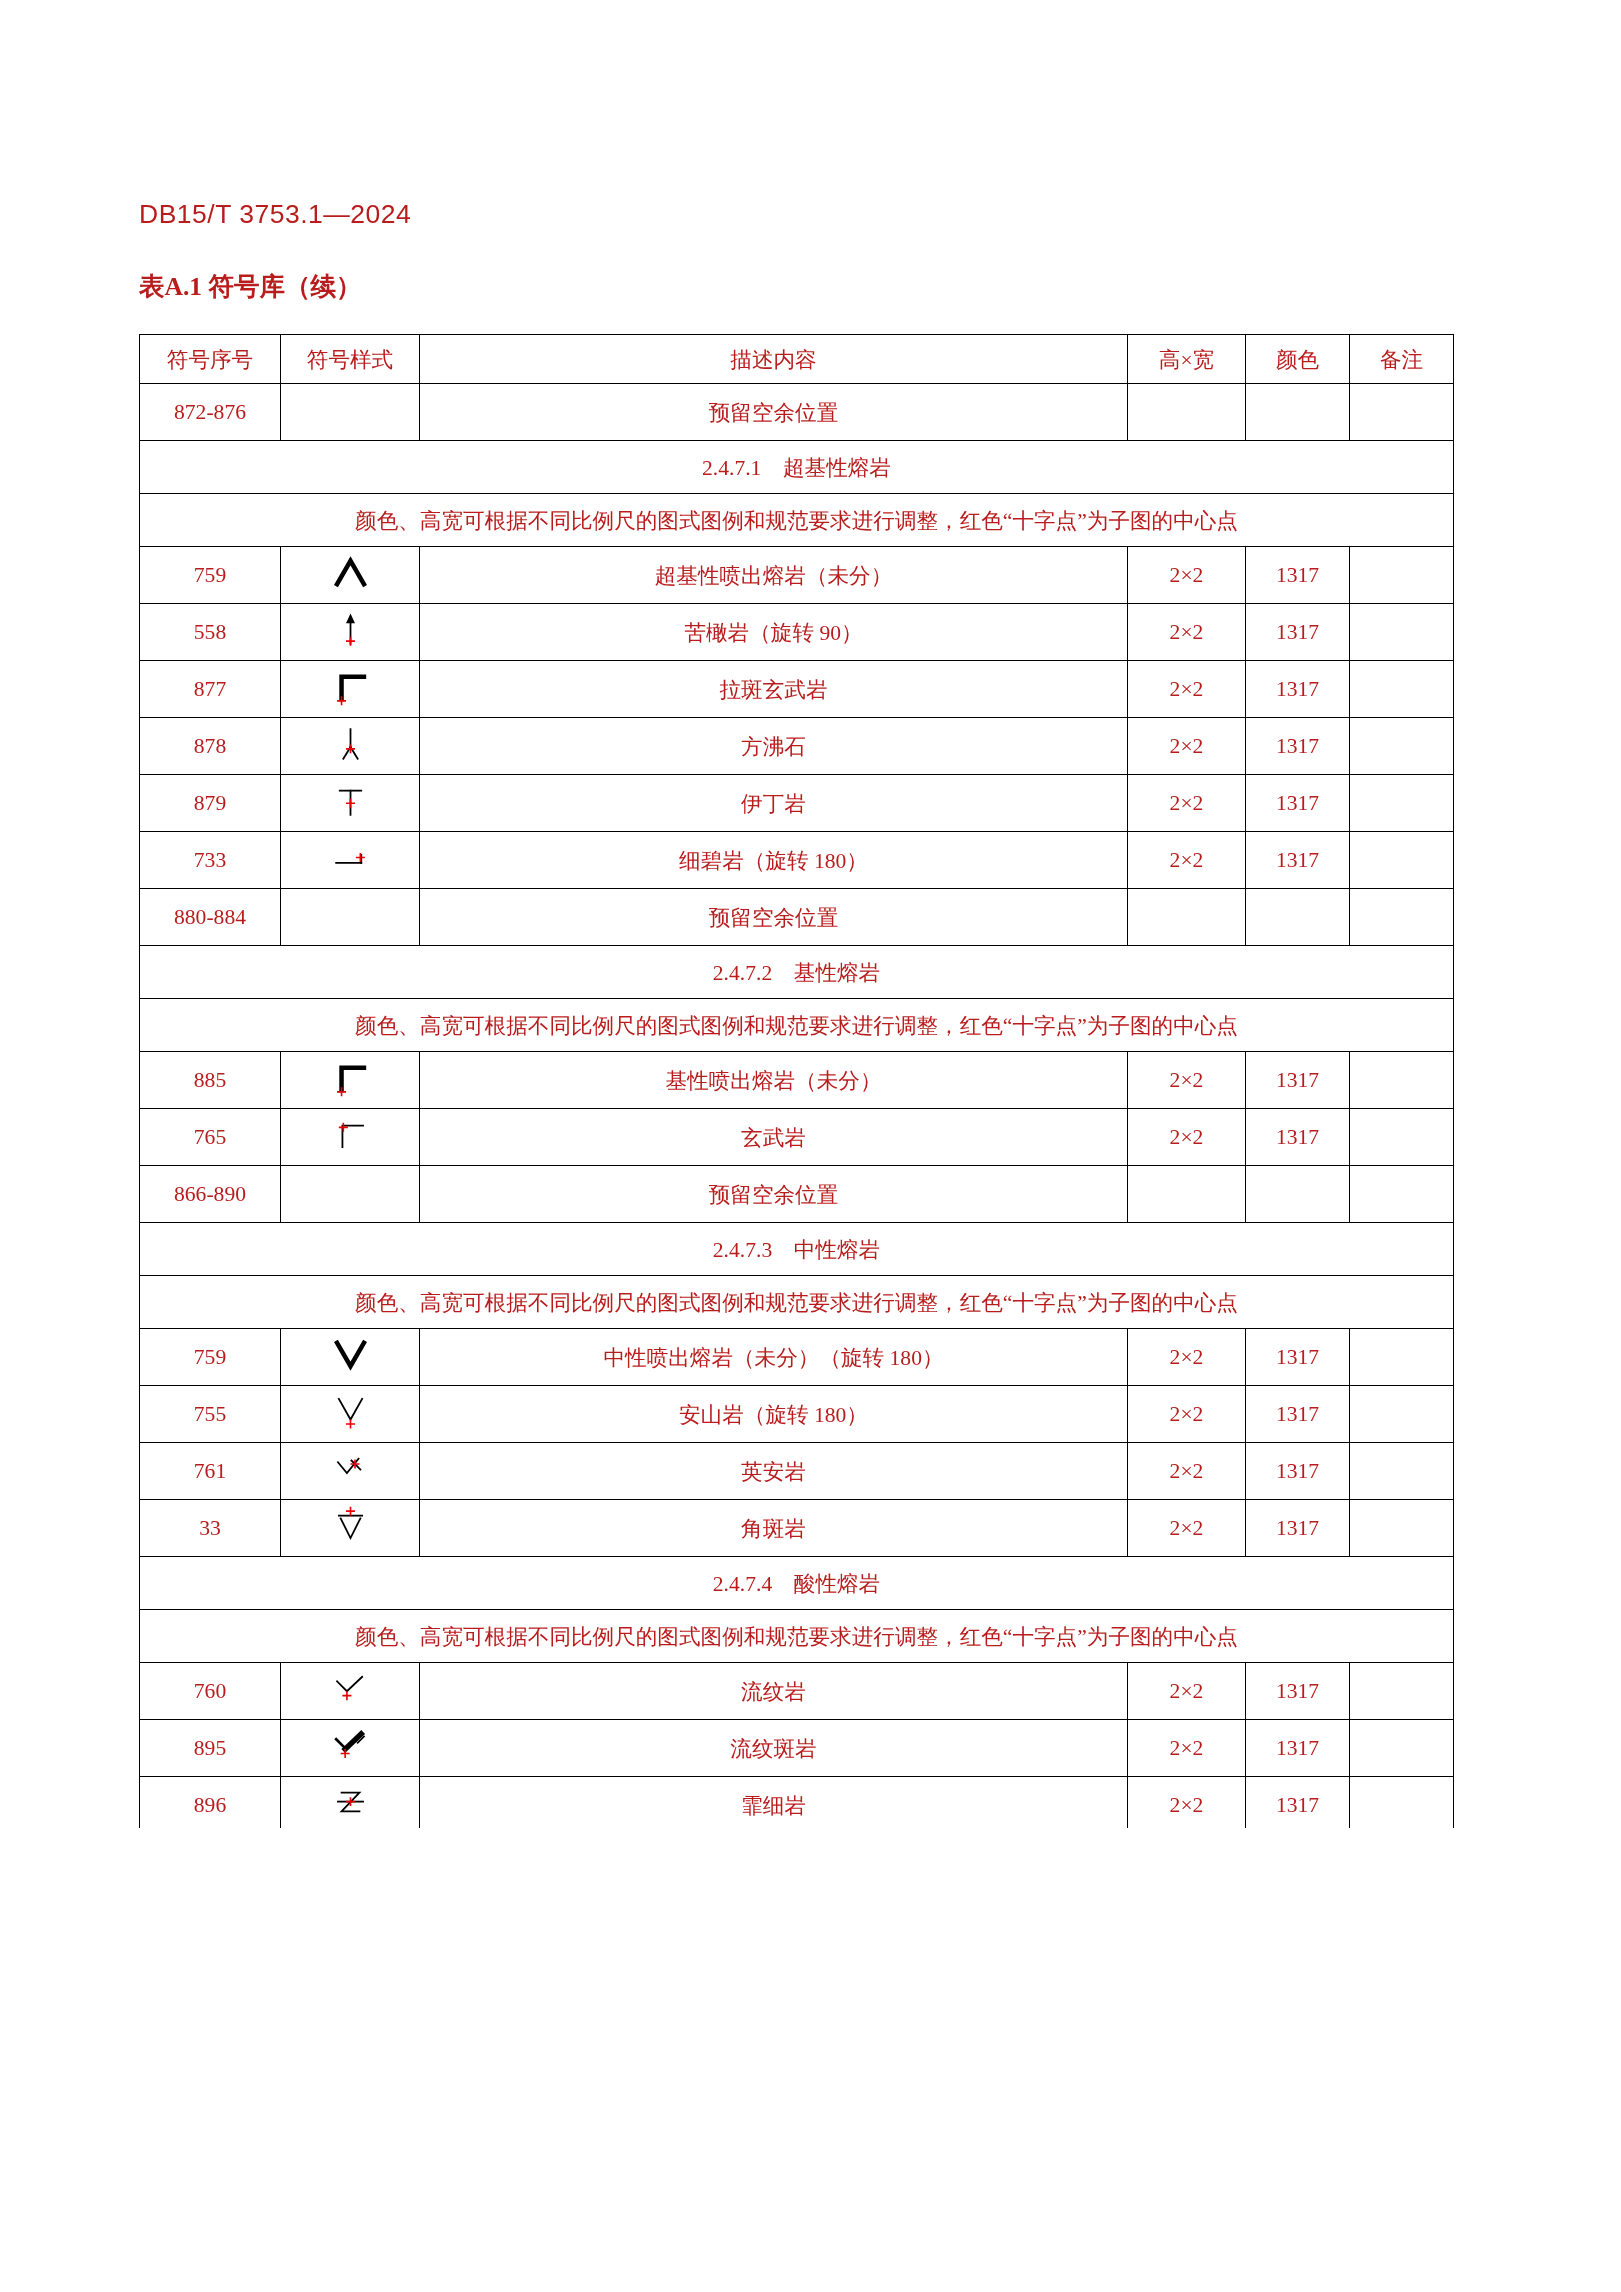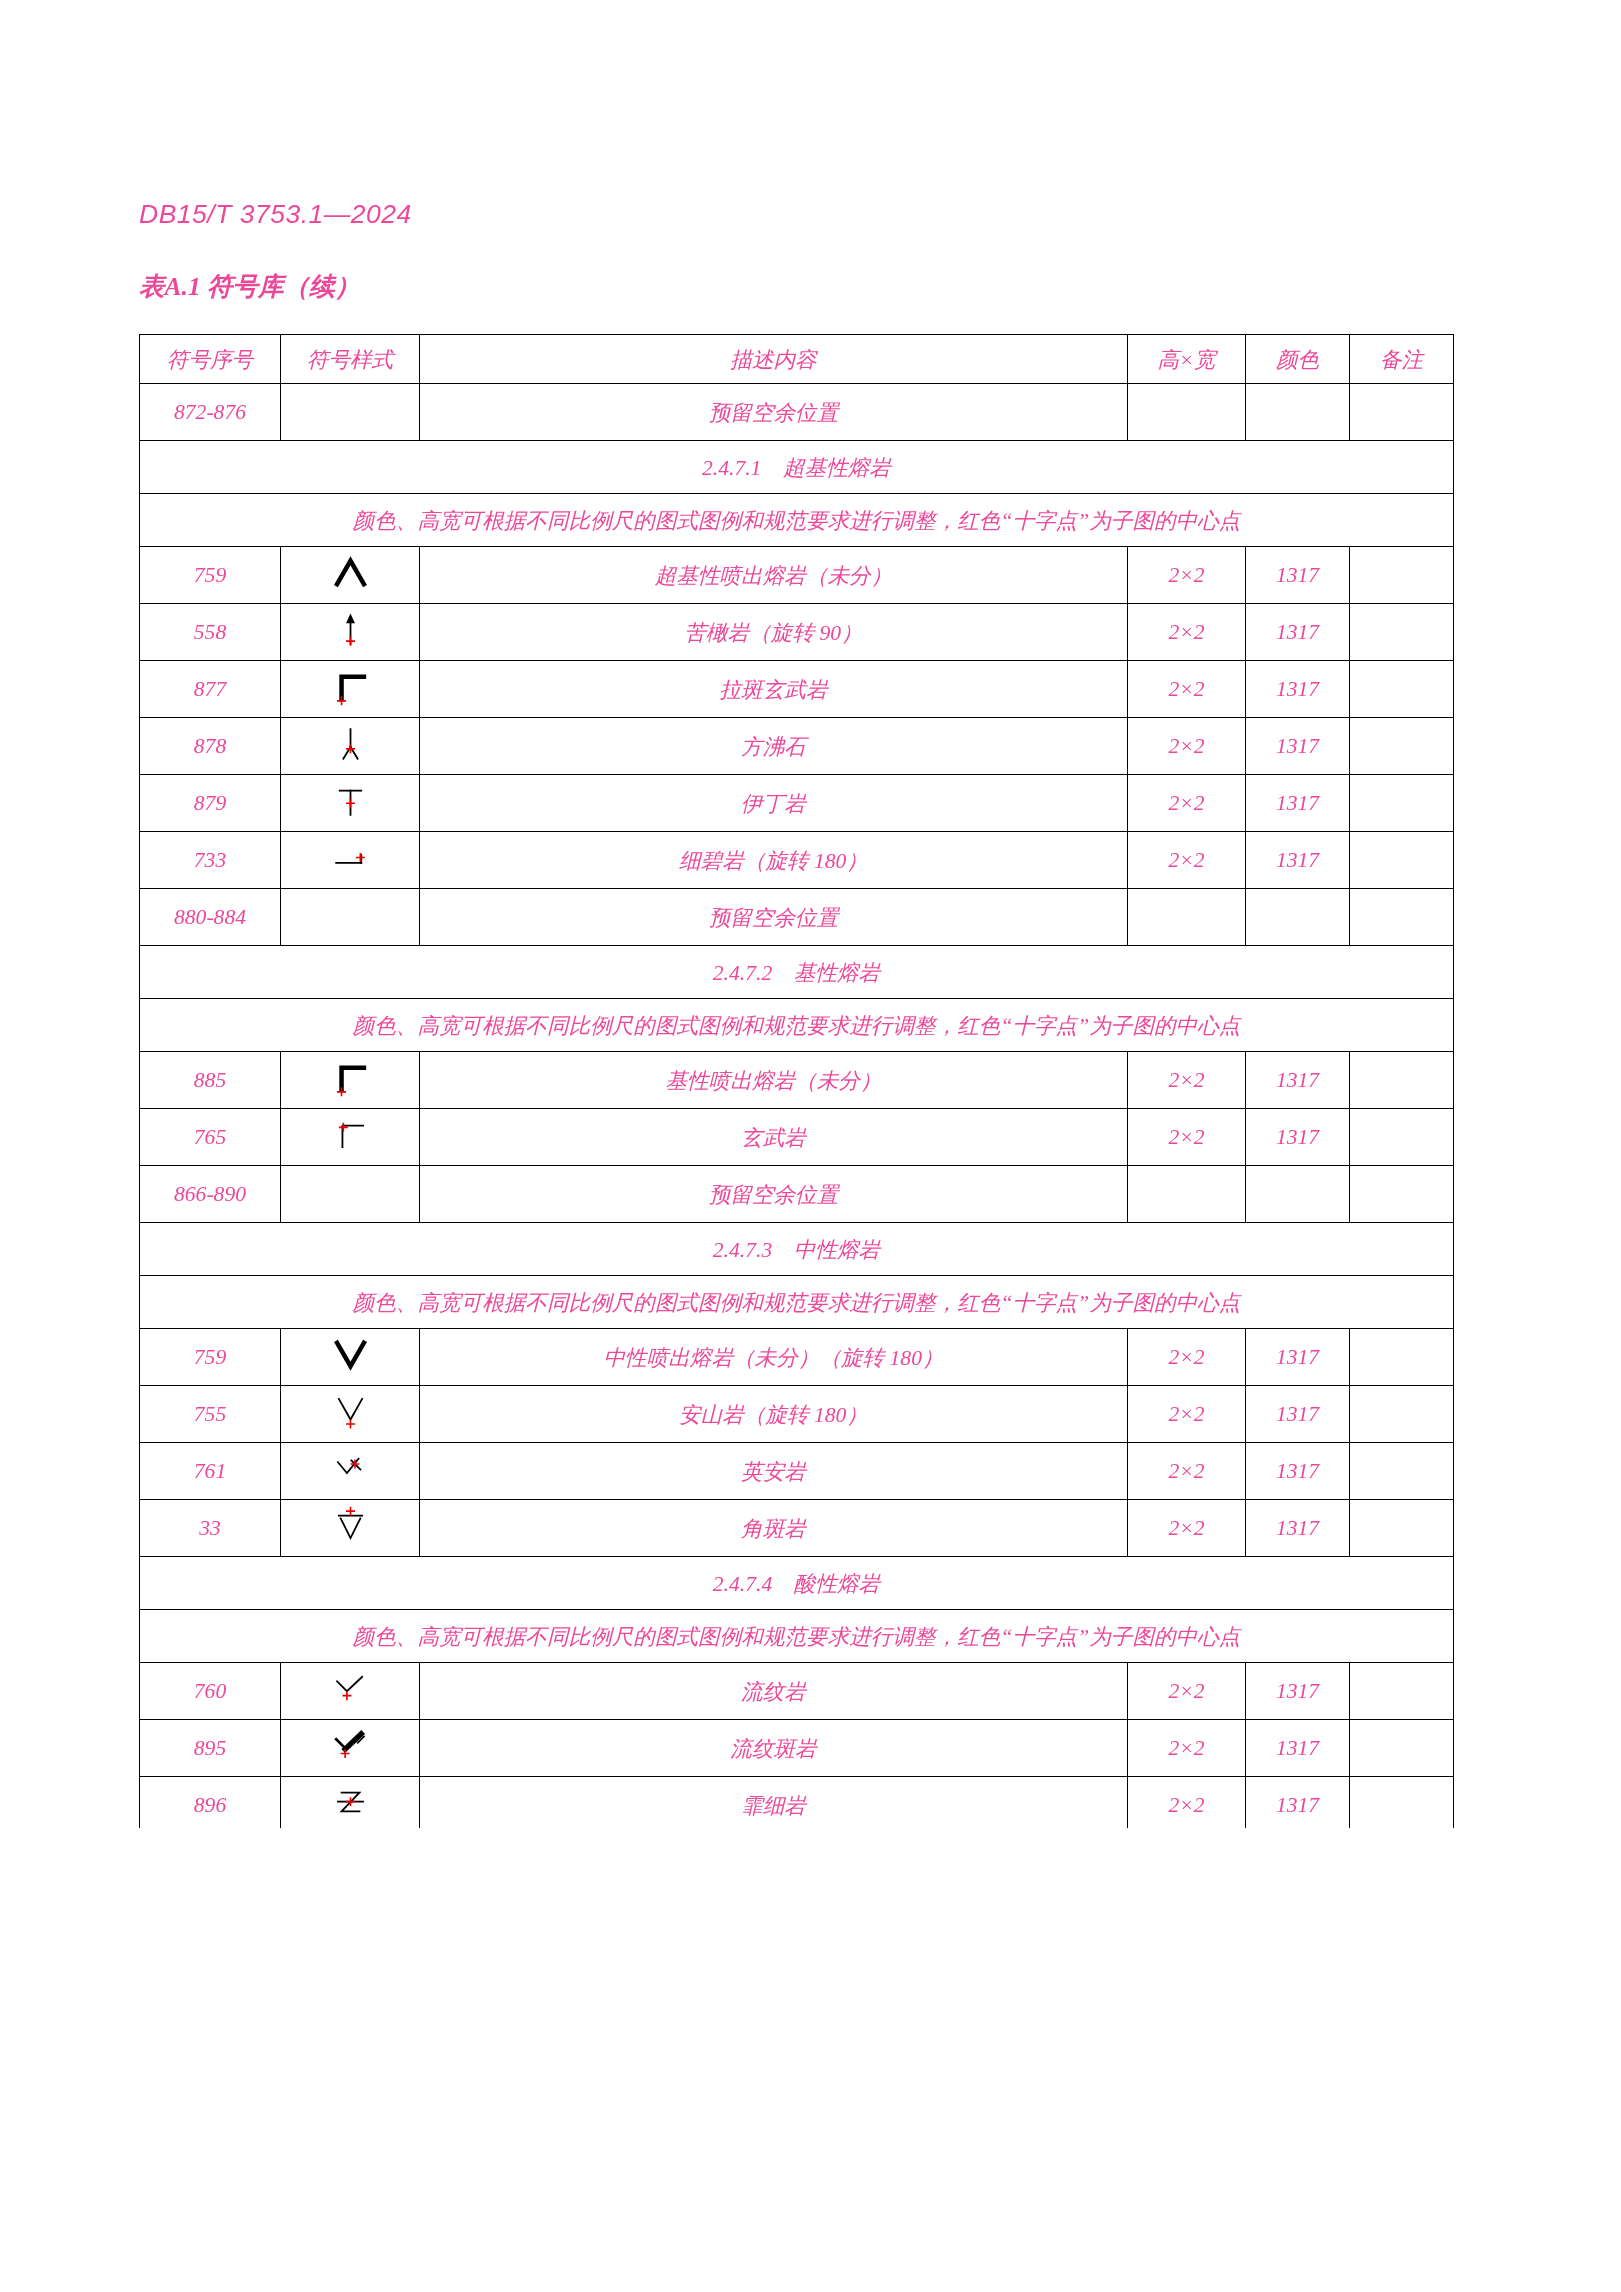--- a/index.html
+++ b/index.html
@@ -3,23 +3,22 @@
 <meta charset="utf-8">
 <style>
   * { box-sizing: border-box; margin: 0; padding: 0; }
   html, body { background: #ffffff; }
   .page {
     position: relative;
     width: 1621px;
     height: 1828px;
     background: #ffffff;
     font-family: "Liberation Serif", "DejaVu Serif", serif;
-    color: #ec4899;
+    color: #b91c1c;
     overflow: hidden;
-    font-style: italic;
   }
   .doc-number {
     position: absolute;
     left: 139px;
     top: 199px;
     font-size: 26.5px;
     font-family: "Liberation Sans", "DejaVu Sans", sans-serif;
     font-weight: 500;
     letter-spacing: 0.5px;
   }

